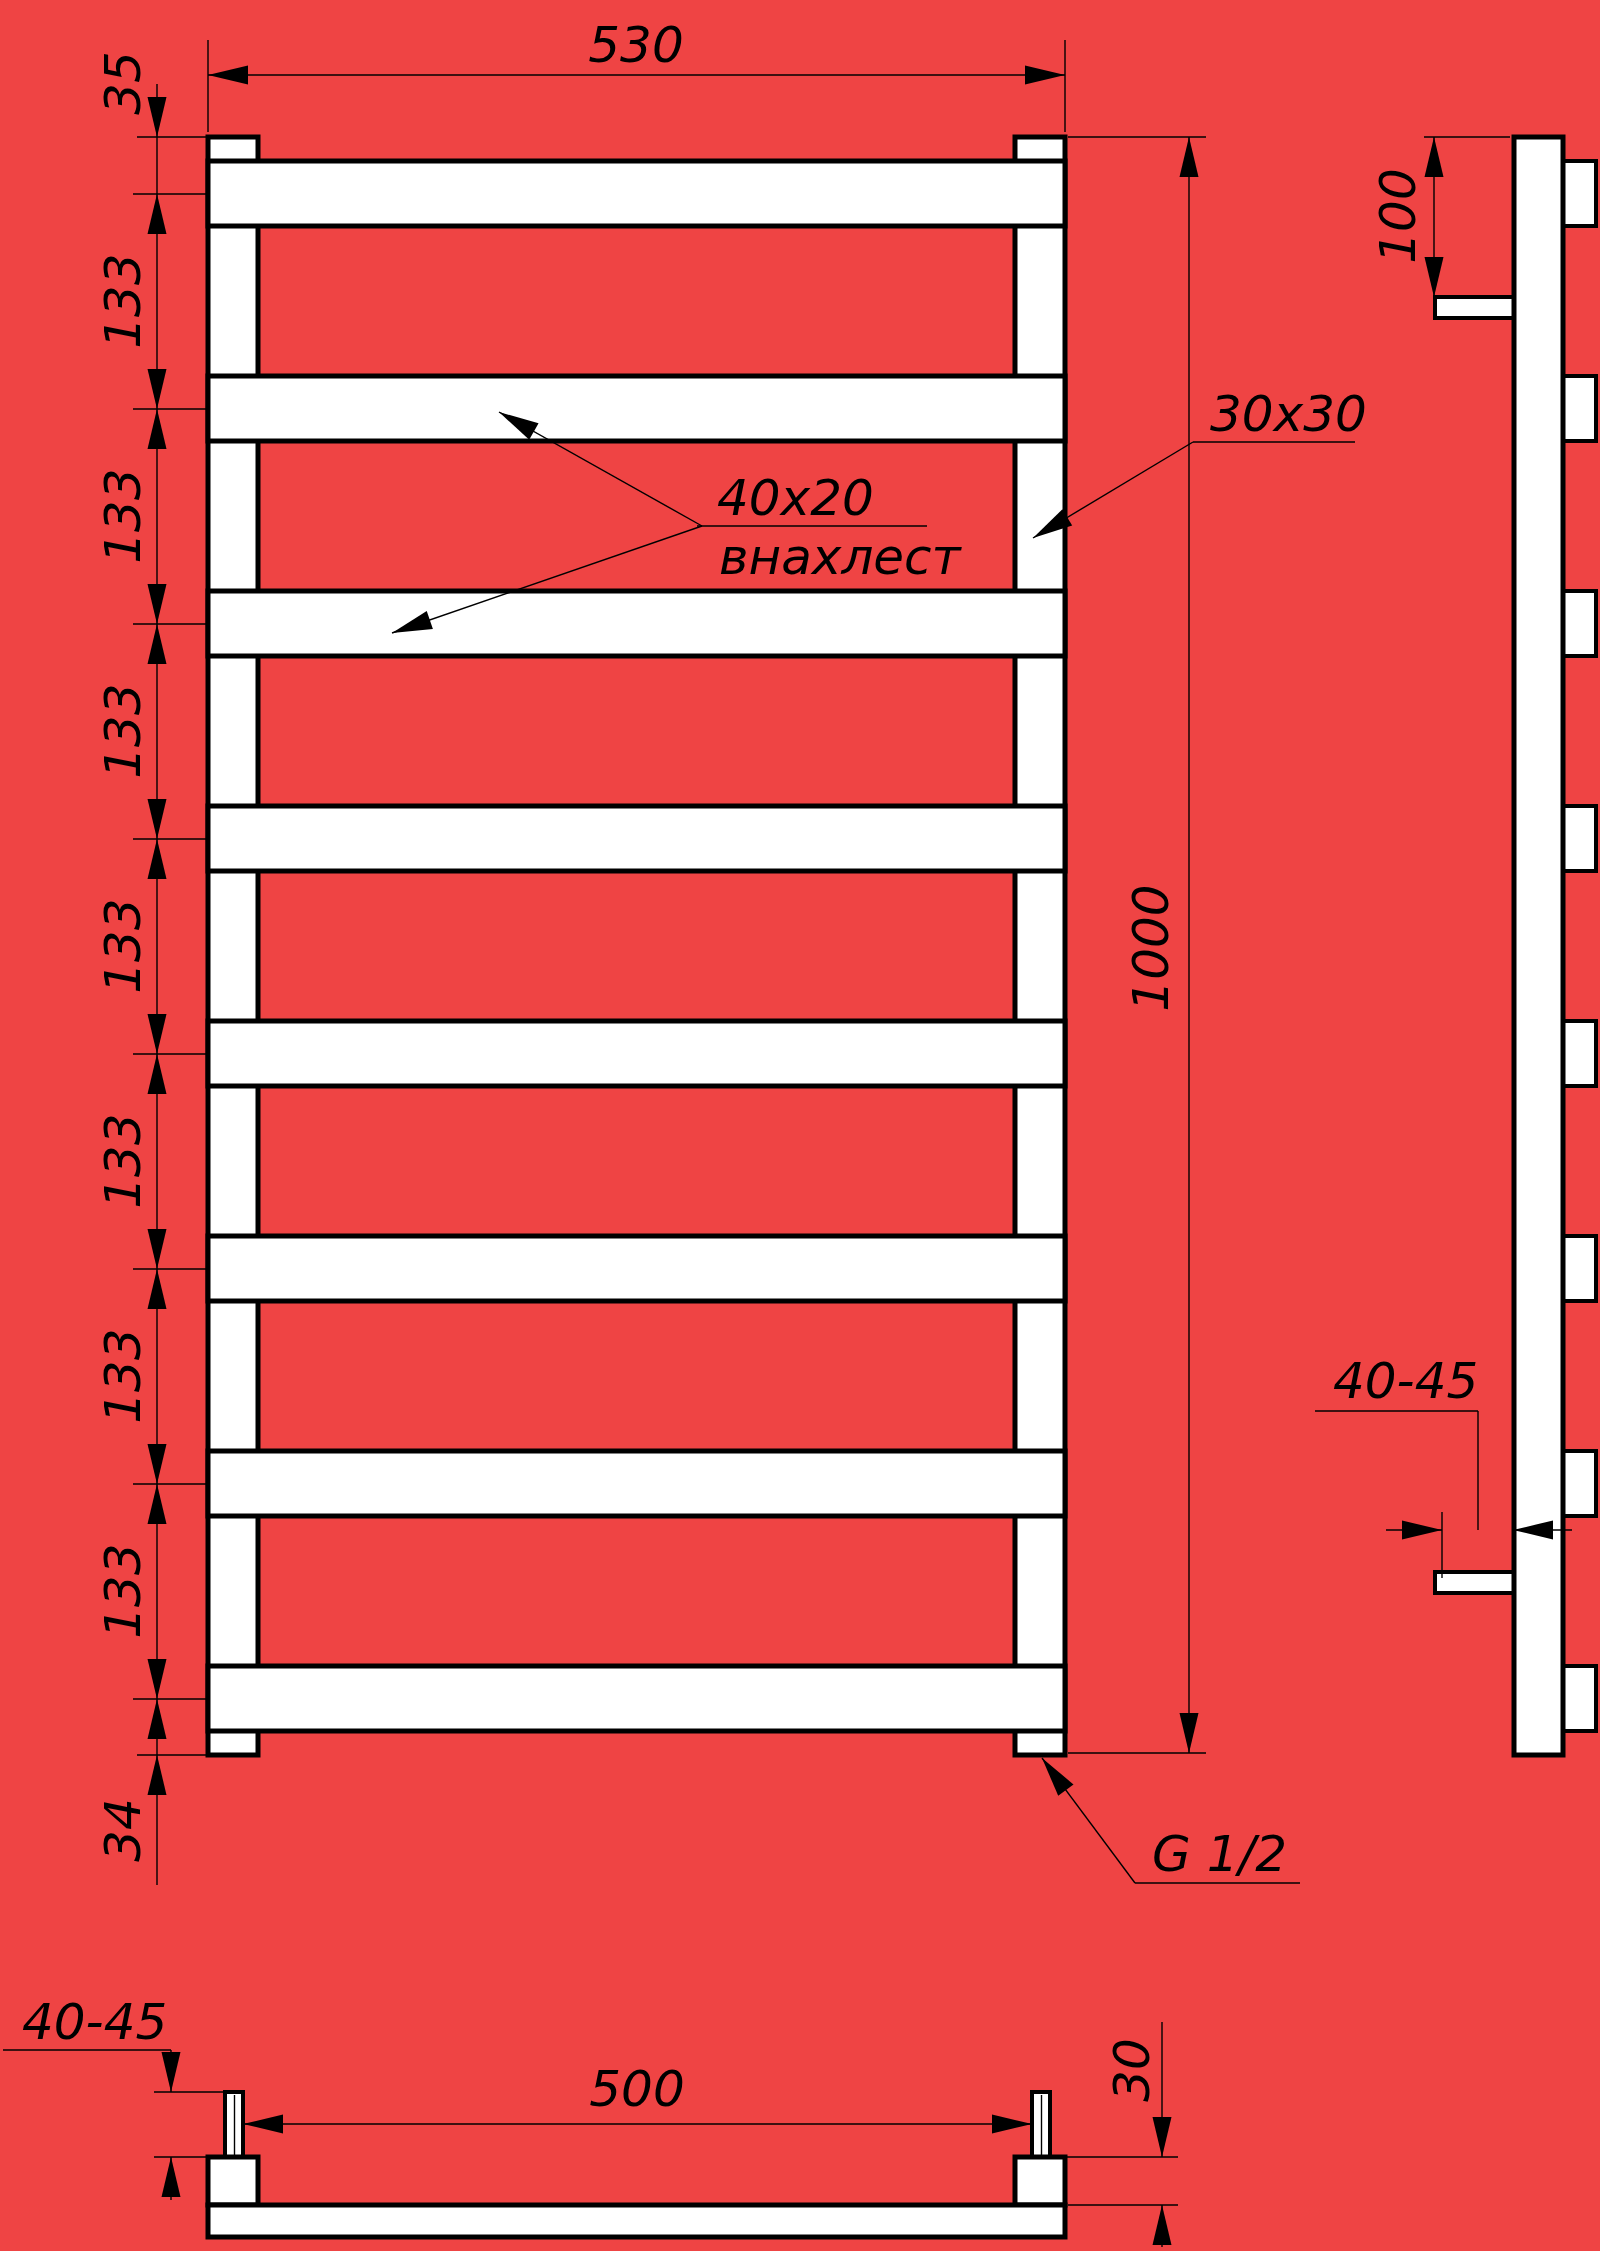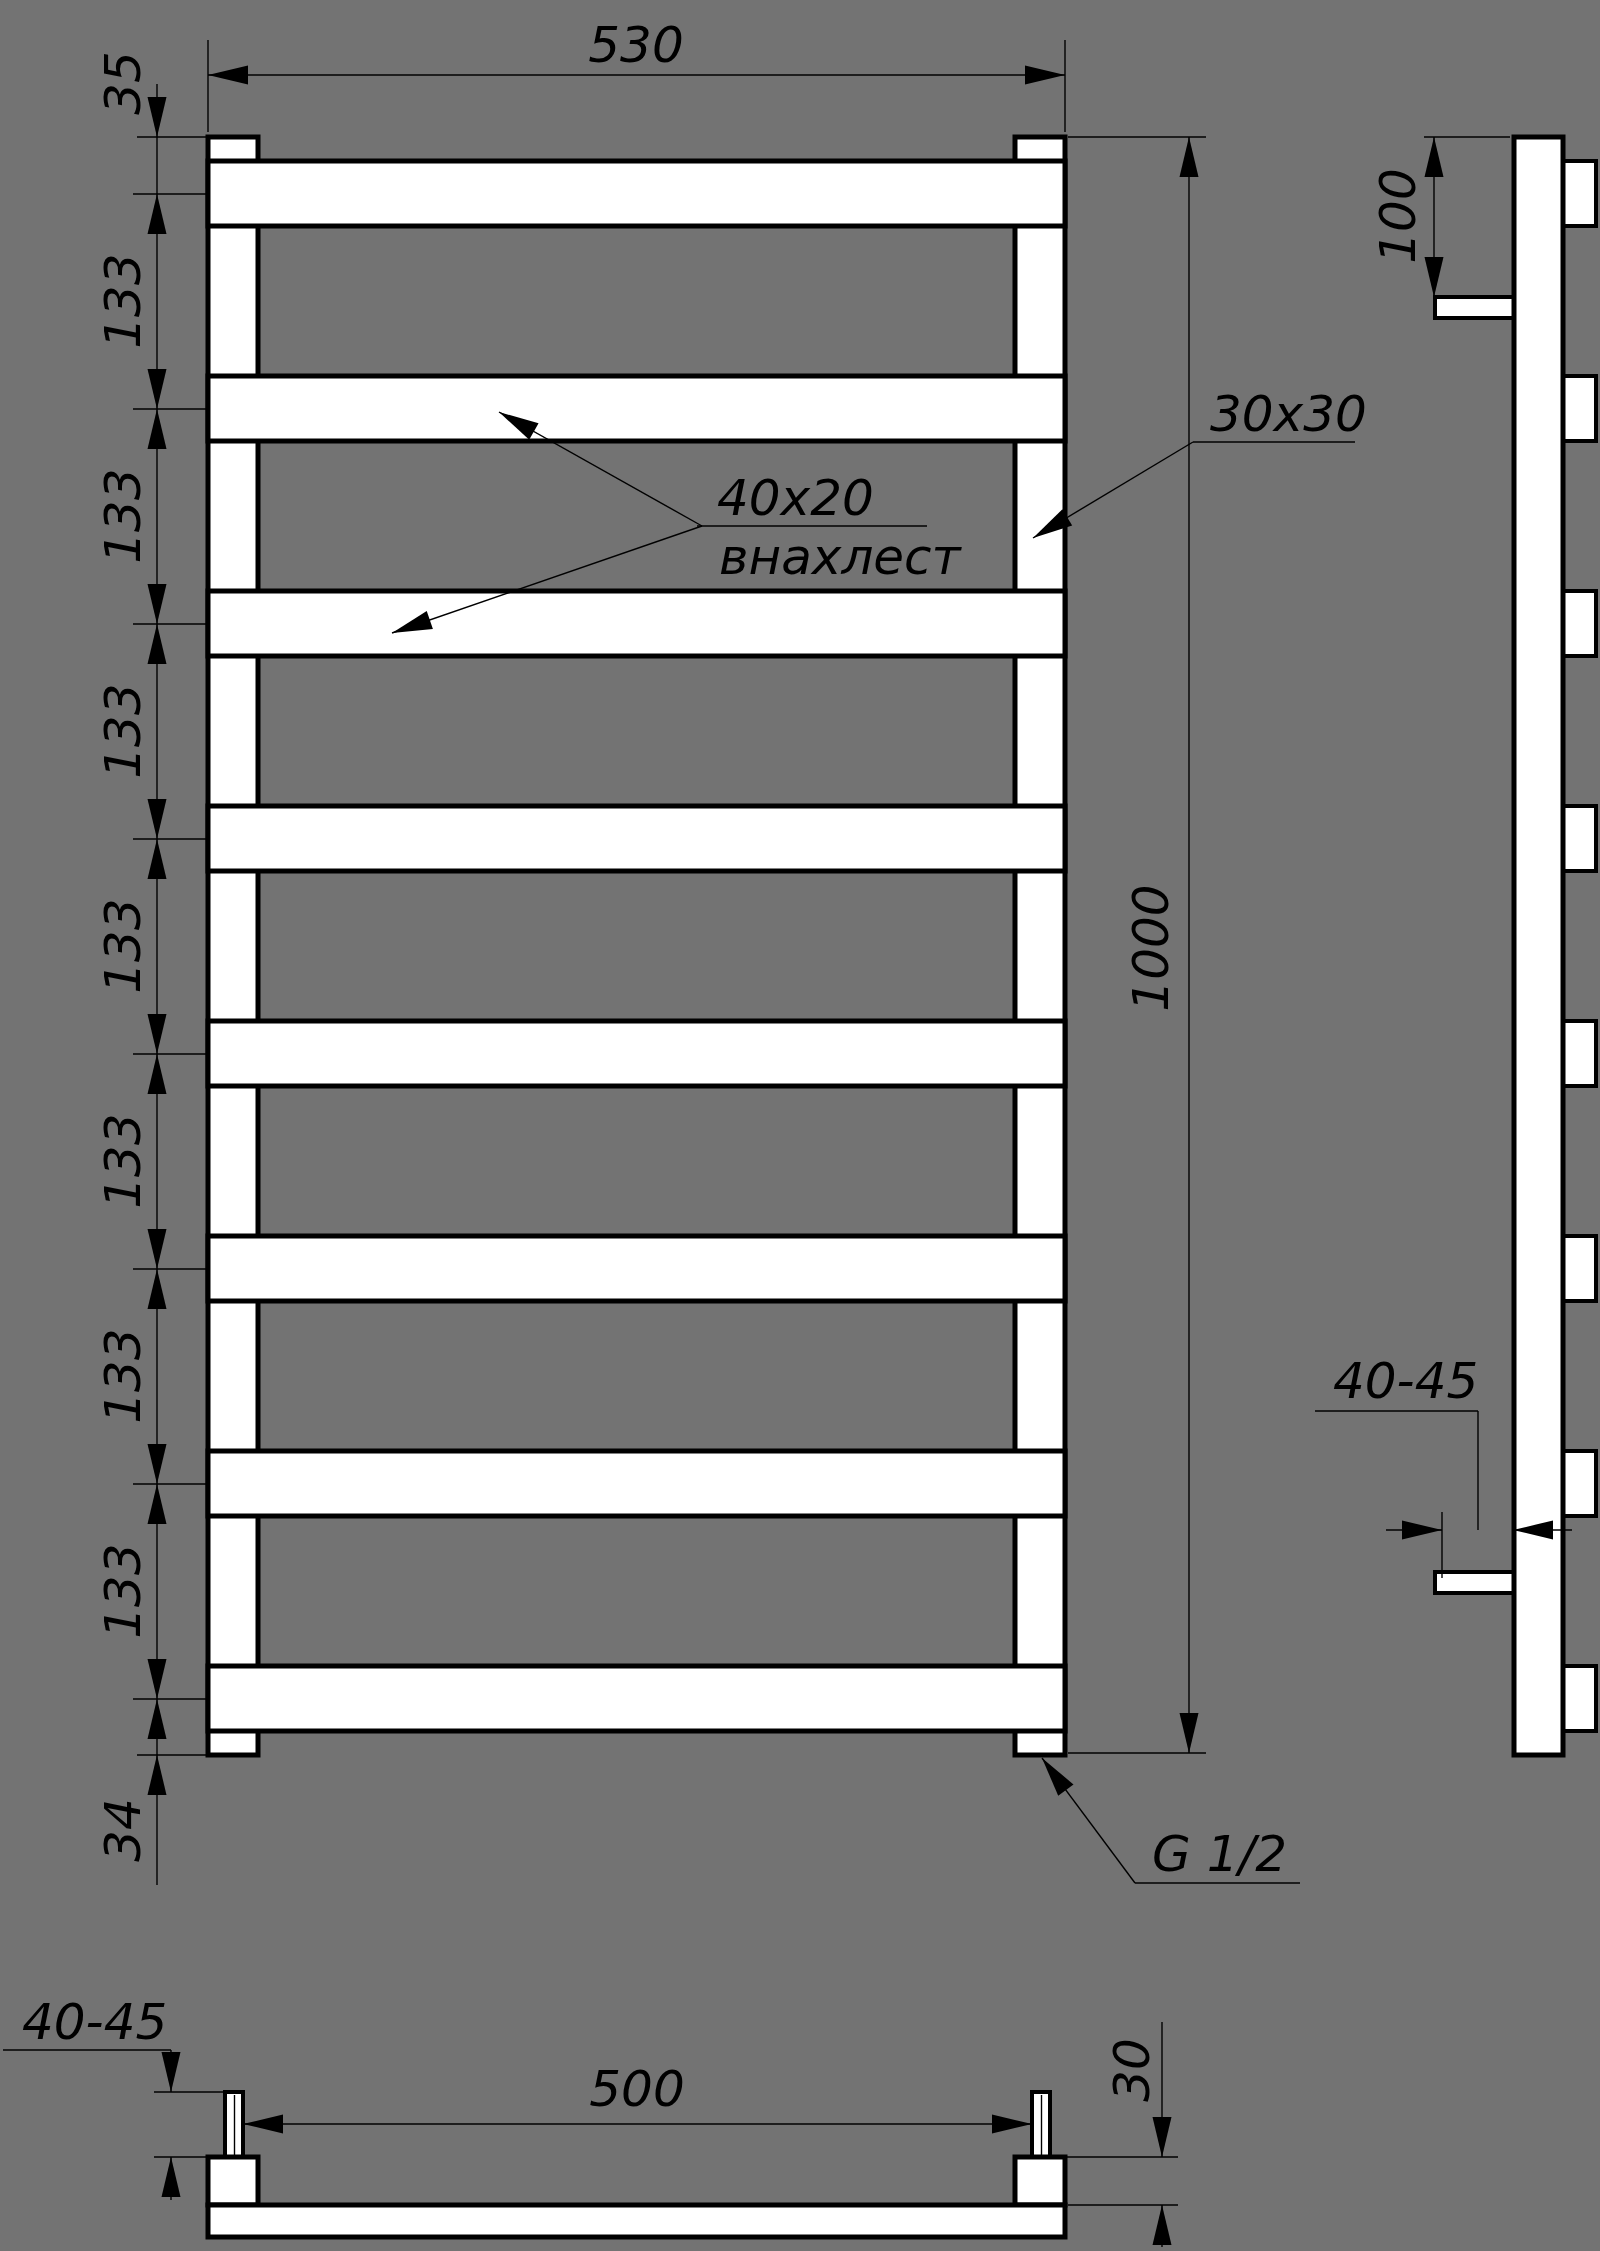--- a/index.html
+++ b/index.html
@@ -1,16 +1,16 @@
 <!DOCTYPE html>
 <html><head>
 <meta charset="utf-8">
 <style>
   html,body{margin:0;padding:0;background:#ffffff;}
-  .page{position:relative;width:1600px;height:2251px;background:#737373;overflow:hidden;}
+  .page{position:relative;width:1600px;height:2251px;background:#ef4444;overflow:hidden;}
   svg{display:block;}
   .shape{fill:#fff;stroke:#000;stroke-width:5;}
   .shapel{fill:#fff;stroke:#000;stroke-width:4;}
   .thin{stroke:#000;stroke-width:1.4;fill:none;}
   .ah{fill:#000;stroke:none;}
   text{font-family:"DejaVu Sans",sans-serif;font-style:italic;font-size:50px;fill:#000;}
   .mid{text-anchor:middle;}
 </style>
 </head>
 <body>

